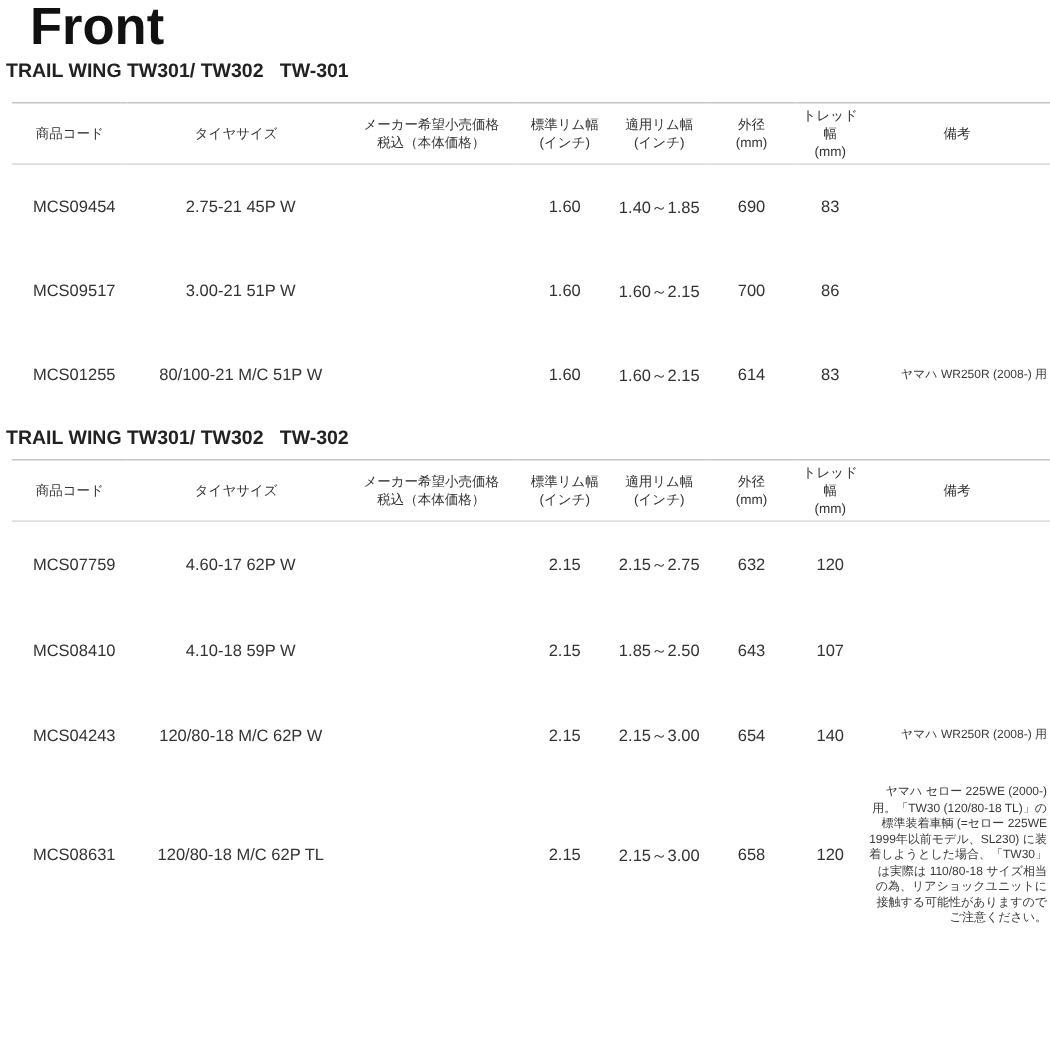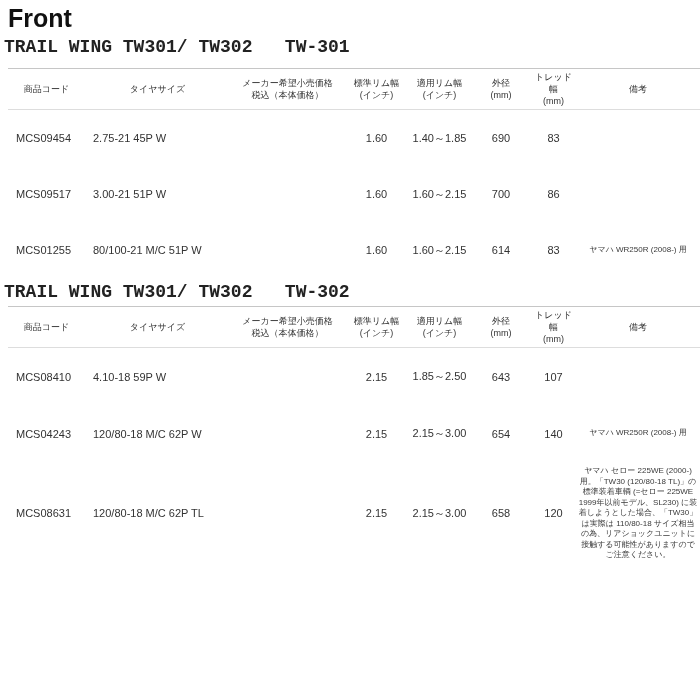--- a/index.html
+++ b/index.html
@@ -10,35 +10,34 @@
   body {
     width: 700px;
     height: 700px;
     overflow: hidden;
     font-family: "Liberation Sans", "DejaVu Sans", sans-serif;
     color: #333333;
     padding-top: 3px;
     box-sizing: border-box;
   }
   .section-heading {
-    font-size: 25px;
+    font-size: 35px;
     line-height: 30px;
     font-weight: 700;
     color: #111111;
-    margin: 0 0 0 8px;
+    margin: 0 0 0 20px;
     letter-spacing: 0;
   }
   .subtitle {
-    font-size: 18px;
+    font-size: 13px;
     line-height: 14px;
     font-weight: 700;
     color: #222222;
     margin: 7px 0 0 4px;
     white-space: pre;
-    font-family: Liberation Mono, monospace;
   }
   table.spec {
     border-collapse: collapse;
     table-layout: fixed;
     width: 692px;
     margin: 14px 0 0 8px;
     border-top: 1px solid #c6c6c6;
   }
   table.spec.rear { margin-top: 7px; }
   thead th {
@@ -57,23 +56,23 @@
   tbody td {
     font-size: 11px;
     color: #333333;
     vertical-align: middle;
     text-align: center;
     padding: 0 2px;
     height: 48px;
   }
   table.spec.rear tbody td { height: 49px; }
   tbody tr.tall td { height: 103px; }
-  td.code, td.size { text-align: left; padding-left: 8px; }
+  td.code, td.size { text-align: center; padding-left: 8px; }
   td.remarks {
-    text-align: center;
+    text-align: right;
     font-size: 8px;
     line-height: 10.5px;
     color: #3a3a3a;
     padding: 4px 2px;
   }
 </style>
 </head>
 <body>
 
 <div>
@@ -201,20 +200,30 @@
             <span>トレッド幅</span>
             <span>(mm)</span>
           </th>
         <th>
             <span>備考</span>
           </th>
       </tr>
     </thead>
     <tbody>
       <tr>
+        <td class="code">MCS07759</td>
+        <td class="size">4.60-17 62P W</td>
+        <td></td>
+        <td>2.15</td>
+        <td>2.15～2.75</td>
+        <td>632</td>
+        <td>120</td>
+        <td class="remarks"></td>
+      </tr>
+      <tr>
         <td class="code">MCS08410</td>
         <td class="size">4.10-18 59P W</td>
         <td></td>
         <td>2.15</td>
         <td>1.85～2.50</td>
         <td>643</td>
         <td>107</td>
         <td class="remarks"></td>
       </tr>
       <tr>

